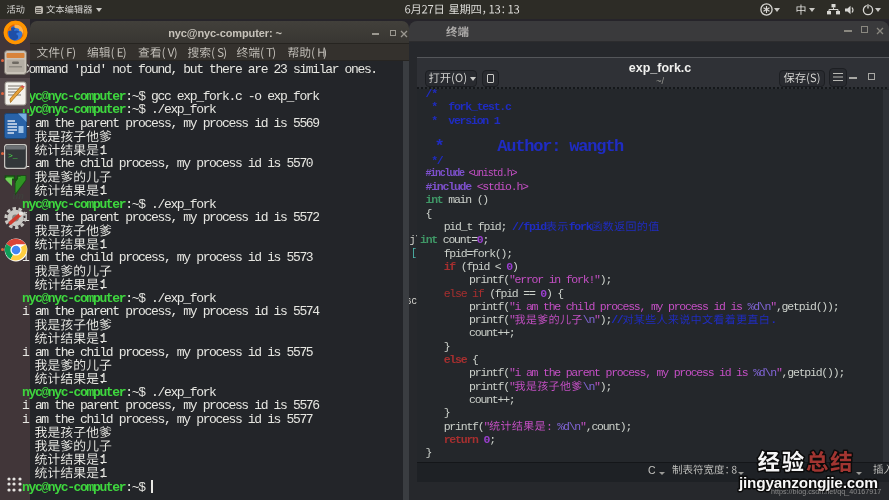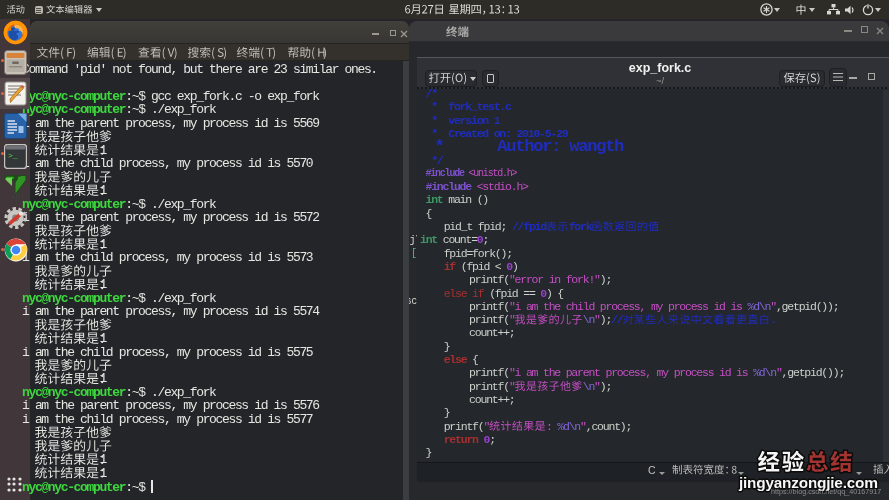--- a/index.html
+++ b/index.html
@@ -36,20 +36,21 @@
     <div class="abs" style="left:868px;top:73px;width:7px;height:7px;border:1.4px solid #a8a8a4"></div>
     <div class="abs" style="left:883px;top:90px;width:6px;height:372px;background:#2e3136"></div>
     <div class="abs" style="left:417px;top:462px;width:472px;height:20px;background:#1e2125;border-top:1px solid #141619"></div>
     <div class="abs" style="left:648px;top:463.5px;color:#c2c2bf;font-size:10.5px">C</div>
     <div class="abs" style="left:659px;top:472px;width:0;height:0;border:3px solid transparent;border-top:3.8px solid #9a9a97"></div>
     <div class="abs" style="left:738px;top:472px;width:0;height:0;border:3px solid transparent;border-top:3.8px solid #9a9a97"></div>
     <div class="abs" style="left:856px;top:472px;width:0;height:0;border:3px solid transparent;border-top:3.8px solid #9a9a97"></div>
     <div class="abs" style="left:30px;top:20.5px;width:379px;height:479.5px;background:#232529;border-radius:7px 7px 0 0"></div>
     <div class="abs" style="left:30px;top:20.5px;width:379px;height:23.5px;background:linear-gradient(#42403b,#383632);border-radius:7px 7px 0 0;border-bottom:1px solid #262420"></div>
     <div class="abs" style="left:30px;top:44px;width:379px;height:16.5px;background:#34312d;border-bottom:1px solid #272522"></div>
+    <div class="abs" style="left:85px;top:26.5px;width:280px;text-align:center;color:#c6c2ba;font-size:11px;font-weight:bold;letter-spacing:-0.1px">nyc@nyc-computer: ~</div>
     <div class="abs" style="left:372px;top:33px;width:7px;height:1.7px;background:#9b9890"></div>
     <div class="abs" style="left:390px;top:29.5px;width:6px;height:6px;border:1.4px solid #9b9890"></div>
     <svg class="abs" style="left:400px;top:30px" width="8" height="8">
       <path d="M1 1 L7 7 M7 1 L1 7" stroke="#9b9890" stroke-width="1.3"></path>
     </svg>
     <div class="abs" style="left:403px;top:61px;width:6px;height:439px;background:#3a3d41"></div>
     <pre class="abs" style="left:22px;top:63.0px;font-size:13px;line-height:13.45px;letter-spacing:-1.35px;color:#e6e6e1">Command 'pid' not found, but there are 23 similar ones.
 
 <span style="color:#3ed63e;font-weight:bold">nyc@nyc-computer</span>:~$ gcc exp_fork.c -o exp_fork
 <span style="color:#3ed63e;font-weight:bold">nyc@nyc-computer</span>:~$ ./exp_fork
@@ -77,21 +78,20 @@
 i am the parent process, my process id is 5576
 i am the child process, my process id is 5577
 
 
             1
             1
 <span style="color:#3ed63e;font-weight:bold">nyc@nyc-computer</span>:~$ <span id="cur" style="display:inline-block;width:2.3px;height:12.5px;background:#e8e8e3;vertical-align:-2px"></span></pre>
     <div class="abs mono" style="left:425.5px;top:87.0px;font-size:11.5px;line-height:13.30px;letter-spacing:-1.22px;white-space:pre"><span style="color:#1f2cc2;font-weight:bold">/*</span></div>
     <div class="abs mono" style="left:425.5px;top:100.3px;font-size:11.5px;line-height:13.30px;letter-spacing:-1.22px;white-space:pre"><span style="color:#1f2cc2;font-weight:bold"> *  fork_test.c</span></div>
     <div class="abs mono" style="left:425.5px;top:113.6px;font-size:11.5px;line-height:13.30px;letter-spacing:-1.22px;white-space:pre"><span style="color:#1f2cc2;font-weight:bold"> *  version 1</span></div>
-    <div class="abs mono" style="left:425.5px;top:126.9px;font-size:11.5px;line-height:13.30px;letter-spacing:-1.22px;white-space:pre"><span style="color:#1f2cc2;font-weight:bold"> *  Created on: 2010-5-29</span></div>
     <div class="abs mono" style="left:425.5px;top:140.2px;font-size:17px;line-height:13.30px;letter-spacing:-1.22px;white-space:pre"><span style="color:#1f2cc2;font-weight:bold"> *      Author: wangth</span></div>
     <div class="abs mono" style="left:425.5px;top:153.5px;font-size:11.5px;line-height:13.30px;letter-spacing:-1.22px;white-space:pre"><span style="color:#1f2cc2;font-weight:bold"> */</span></div>
     <div class="abs mono" style="left:425.5px;top:166.8px;font-size:10px;line-height:13.30px;letter-spacing:-1.22px;white-space:pre"><span style="color:#7d50cc;font-weight:bold">#include </span><span style="color:#c44fc4">&lt;unistd.h&gt;</span></div>
     <div class="abs mono" style="left:425.5px;top:180.1px;font-size:11.5px;line-height:13.30px;letter-spacing:-1.22px;white-space:pre"><span style="color:#7d50cc;font-weight:bold">#include </span><span style="color:#c44fc4">&lt;stdio.h&gt;</span></div>
     <div class="abs mono" style="left:425.5px;top:193.4px;font-size:11.5px;line-height:13.30px;letter-spacing:-1.22px;white-space:pre"><span style="color:#3f9766;font-weight:bold">int</span><span style="color:#ccd1cb"> main ()</span></div>
     <div class="abs mono" style="left:425.5px;top:206.7px;font-size:11.5px;line-height:13.30px;letter-spacing:-1.22px;white-space:pre"><span style="color:#ccd1cb">{</span></div>
     <div class="abs mono" style="left:443.7px;top:220.0px;font-size:11.5px;line-height:13.30px;letter-spacing:-1.22px;white-space:pre"><span style="color:#ccd1cb">pid_t fpid; </span><span style="color:#1f2cc2;font-weight:bold">//fpid</span><span style="display:inline-block;width:22.72px"></span><span style="color:#1f2cc2;font-weight:bold">fork</span><span style="display:inline-block;width:68.16px"></span></div>
     <div class="abs mono" style="left:420px;top:233.3px;font-size:11.5px;line-height:13.30px;letter-spacing:-1.22px;white-space:pre"><span style="color:#3f9766;font-weight:bold">int</span><span style="color:#ccd1cb"> count=</span><span style="color:#9b3fd0;font-weight:bold">0</span><span style="color:#ccd1cb">;</span></div>
     <div class="abs mono" style="left:443.7px;top:246.6px;font-size:11.5px;line-height:13.30px;letter-spacing:-1.22px;white-space:pre"><span style="color:#ccd1cb">fpid=fork();</span></div>
     <div class="abs mono" style="left:443.7px;top:259.9px;font-size:11.5px;line-height:13.30px;letter-spacing:-1.22px;white-space:pre"><span style="color:#a62f2f;font-weight:bold">if</span><span style="color:#ccd1cb"> (fpid &lt; </span><span style="color:#9b3fd0;font-weight:bold">0</span><span style="color:#ccd1cb">)</span></div>

